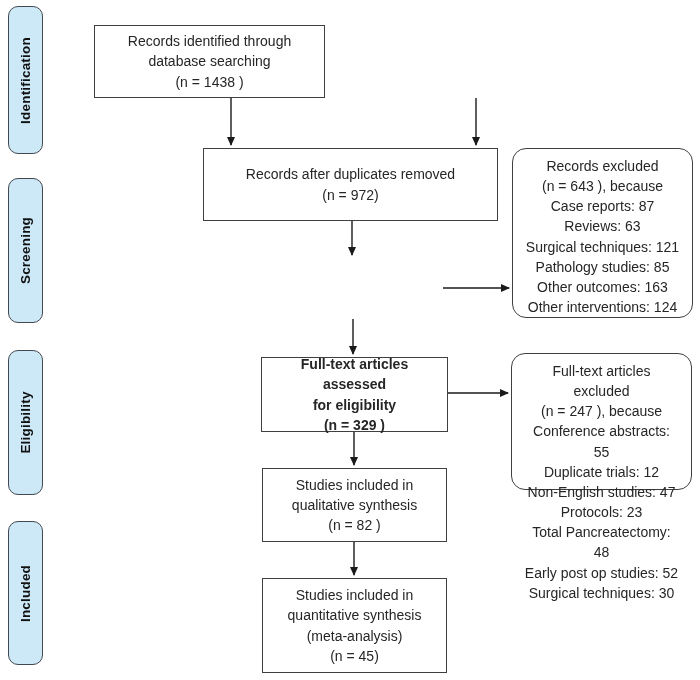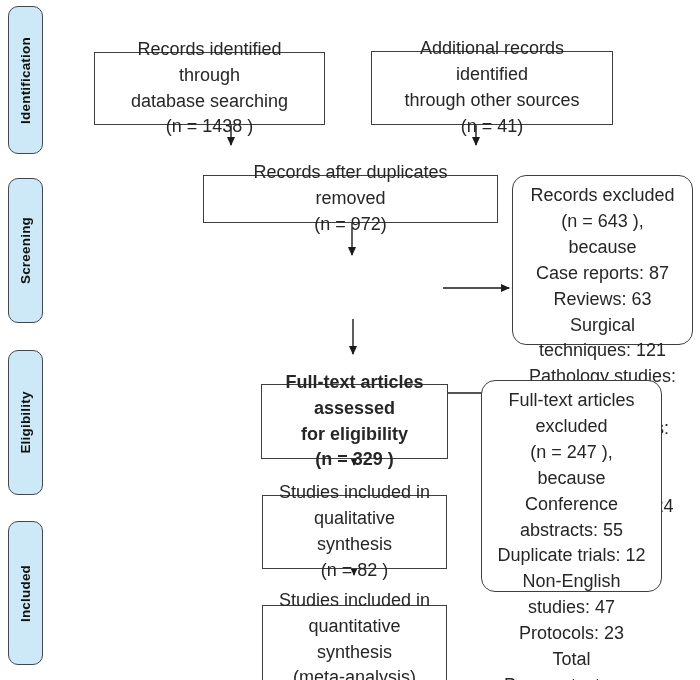--- a/index.html
+++ b/index.html
@@ -50,24 +50,23 @@
   .fbox {
     position: absolute;
     background: var(--box-fill);
     border: 1.5px solid var(--box-border);
     box-sizing: border-box;
     display: flex;
     align-items: center;
     justify-content: center;
     text-align: center;
     white-space: pre-line;
-    font-size: 18px;
+    font-size: 14px;
     line-height: 1.44;
     padding: 2px 12px;
-    margin-top: 27px;
   }
   .fbox.top-align {
     align-items: flex-start;
     padding-top: 7px;
     border-radius: 14px;
   }
 </style>
 </head>
 <body>
 
@@ -98,37 +97,34 @@
   <div class="stage" style="top:350px; height:145px;">
     <span class="stage-text">Eligibility</span>
   </div>
   <div class="stage" style="top:521px; height:144px;">
     <span class="stage-text">Included</span>
   </div>
 
   <div class="fbox" style="left:94px;  top:25px;  width:231px; height:73px;">Records identified through
 database searching
 (n =  1438 )</div>
-  <div class="fbox" style="left:371px; top:24px;  width:242px; height:74px;">Additional records identified
-through other sources
-(n =   41)</div>
-  <div class="fbox" style="left:203px; top:148px; width:295px; height:48px;">Records after duplicates removed
+  <div class="fbox" style="left:203px; top:148px; width:295px; height:73px;">Records after duplicates removed
 (n =   972)</div>
   <div class="fbox top-align" style="left:512px; top:148px; width:181px; height:170px;">Records excluded
 (n = 643  ), because
 Case reports: 87
 Reviews: 63
 Surgical techniques: 121
 Pathology studies: 85
 Other outcomes: 163
 Other interventions: 124</div>
   <div class="fbox" style="left:261px; top:357px; width:187px; height:75px;font-weight:bold;">Full-text articles assessed
 for eligibility
 (n = 329  )</div>
-  <div class="fbox top-align" style="left:481px; top:353px; width:181px; height:212px;">Full-text articles excluded
+  <div class="fbox top-align" style="left:511px; top:353px; width:181px; height:137px;">Full-text articles excluded
 (n = 247 ), because
 Conference abstracts: 55
 Duplicate trials: 12
 Non-English studies: 47
 Protocols: 23
 Total Pancreatectomy: 48
 Early post op studies: 52
 Surgical techniques: 30</div>
   <div class="fbox" style="left:262px; top:468px; width:185px; height:74px;">Studies included in
 qualitative synthesis

